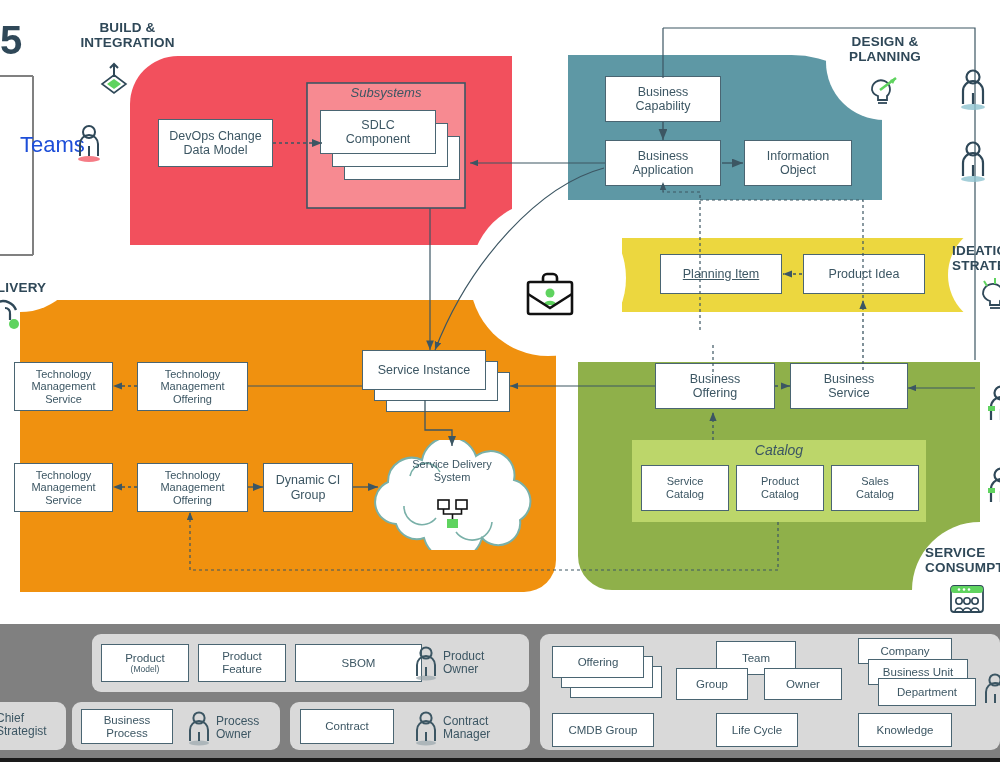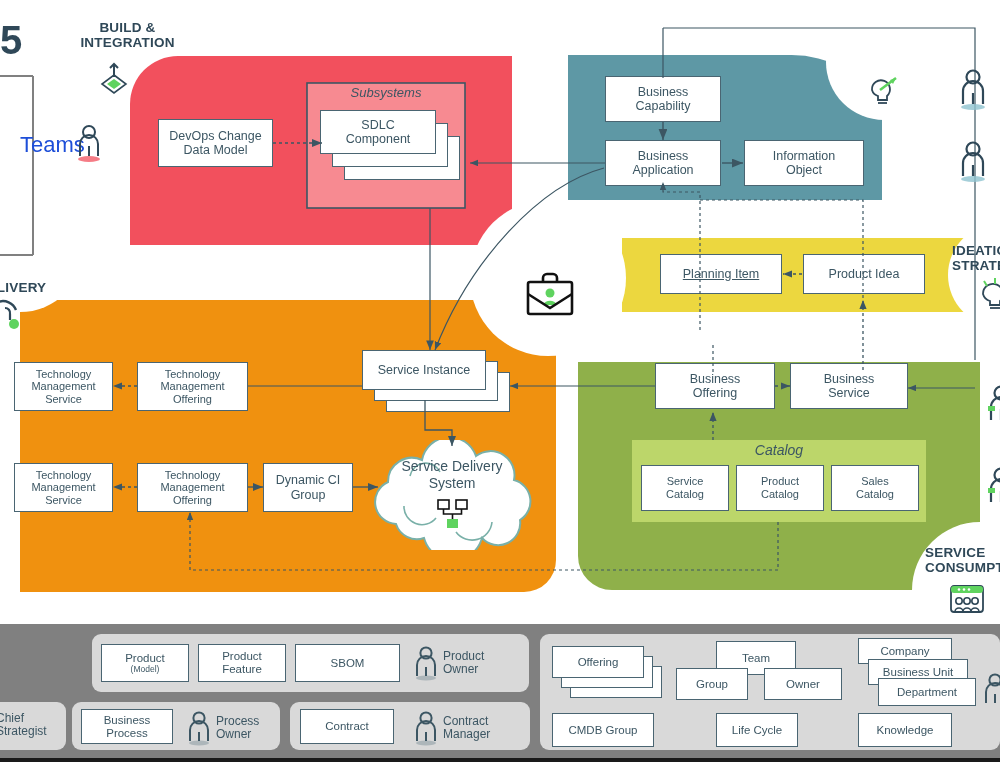--- a/index.html
+++ b/index.html
@@ -160,20 +160,24 @@
     <span>INTEGRATION</span>
   </div>
   <div style="position:absolute;left:99px;top:62px;z-index:60;">
     <svg width="30" height="32" viewBox="0 0 30 32">
       <path d="M15,2 L15,15 M11,6 L15,2 L19,6" fill="none" stroke="#2f4858" stroke-width="2"></path>
       <path d="M15,13 L27,22 L15,31 L3,22 Z" fill="none" stroke="#2f4858" stroke-width="1.6"></path>
       <path d="M15,17 L22,22 L15,27 L8,22 Z" fill="#5fd35f"></path>
     </svg>
   </div>
 
+  <div class="zlabel" style="left:820px; top:34px; width:130px;">
+    <span>DESIGN &amp;</span><br>
+    <span>PLANNING</span>
+  </div>
   <div style="position:absolute;left:866px;top:76px;z-index:60;">
     <svg width="34" height="30" viewBox="0 0 34 30">
       <path d="M6,14 A9,9 0 1 1 21,20 L21,24 L12,24 L12,20 A9,9 0 0 1 6,14Z" fill="none" stroke="#2f4858" stroke-width="1.8"></path>
       <line x1="12" y1="27" x2="21" y2="27" stroke="#2f4858" stroke-width="1.8"></line>
       <path d="M14,14 L30,2" stroke="#5fd35f" stroke-width="2.6"></path>
       <path d="M30,2 L24,4 L27,8 Z" fill="#5fd35f"></path>
     </svg>
   </div>
 
   <div class="zlabel" style="left:952px; top:243px; width:120px; text-align:left;">
@@ -255,21 +259,21 @@
       <span>Business</span><br>
       <span>Capability</span>
     </div>
   </div>
   <div class="node" style="left:605px; top:140px; width:116px; height:46px;">
     <div>
       <span>Business</span><br>
       <span>Application</span>
     </div>
   </div>
-  <div class="node" style="left:744px; top:140px; width:120px; height:46px;">
+  <div class="node" style="left:744px; top:140px; width:108px; height:46px;">
     <div>
       <span>Information</span><br>
       <span>Object</span>
     </div>
   </div>
 
   <div class="node" style="left:660px; top:254px; width:122px; height:40px;text-decoration:underline;">
     <span>Planning Item</span>
   </div>
   <div class="node" style="left:803px; top:254px; width:122px; height:40px;">
@@ -362,21 +366,21 @@
                A30,30 0 0 1 72,98 A22,22 0 0 1 44,84 Z" fill="#ffffff" stroke="#79b0a8" stroke-width="2"></path>
       <path d="M52,66 A18,18 0 0 0 84,78" fill="none" stroke="#79b0a8" stroke-width="1.6"></path>
       <path d="M104,92 A20,20 0 0 0 140,82" fill="none" stroke="#79b0a8" stroke-width="1.6"></path>
       <path d="M58,36 A16,16 0 0 1 88,32" fill="none" stroke="#79b0a8" stroke-width="1.6"></path>
       <rect x="86" y="60" width="11" height="9" fill="none" stroke="#111" stroke-width="1.6"></rect>
       <rect x="104" y="60" width="11" height="9" fill="none" stroke="#111" stroke-width="1.6"></rect>
       <path d="M91.5,69 L91.5,74 L109.5,74 L109.5,69 M100.5,74 L100.5,79" fill="none" stroke="#111" stroke-width="1.6"></path>
       <rect x="95" y="79" width="11" height="9" fill="#5fd35f"></rect>
     </svg>
     <div style="position:absolute;left:0;top:18px;width:200px;text-align:center;
-                font-size:14px;color:#3c5663;line-height:1.2;">
+                font-size:11px;color:#3c5663;line-height:1.2;">
       <span>Service Delivery</span><br>
       <span>System</span>
     </div>
   </div>
 
   <div style="position:absolute;left:958px;top:68px;z-index:60;">
     <svg width="30" height="42" viewBox="0 0 30 42">
       <ellipse cx="15" cy="39" rx="12" ry="3" fill="#8fc3d0" opacity=".8"></ellipse>
       <circle cx="15" cy="9" r="6.5" fill="none" stroke="#2f4858" stroke-width="2.2"></circle>
       <path d="M5,36 L5,23 A10,10 0 0 1 25,23 L25,36" fill="none" stroke="#2f4858" stroke-width="2.2"></path>
@@ -412,21 +416,21 @@
 
   <div class="gpanel" style="left:92px; top:634px; width:437px; height:58px;"></div>
   <div class="gnode" style="left:101px; top:644px; width:88px; height:38px;">
     <span>Product</span>
     <span class="sub">(Model)</span>
   </div>
   <div class="gnode" style="left:198px; top:644px; width:88px; height:38px;">
     <span>Product</span>
     <span>Feature</span>
   </div>
-  <div class="gnode" style="left:295px; top:644px; width:105px; height:38px;text-align:right;">
+  <div class="gnode" style="left:295px; top:644px; width:127px; height:38px;text-align:right;">
     <span>SBOM</span>
   </div>
   <div class="role" style="left:413px; top:645px;">
     <svg width="26" height="36" viewBox="0 0 26 36">
       <ellipse cx="13" cy="33" rx="10" ry="2.6" fill="#9aa7ad" opacity=".7"></ellipse>
       <circle cx="13" cy="8" r="5.6" fill="none" stroke="#3c5663" stroke-width="2"></circle>
       <path d="M4,31 L4,20 A9,9 0 0 1 22,20 L22,31" fill="none" stroke="#3c5663" stroke-width="2"></path>
       <line x1="13" y1="22" x2="13" y2="31" stroke="#3c5663" stroke-width="2"></line>
     </svg>
     <div class="txt">

